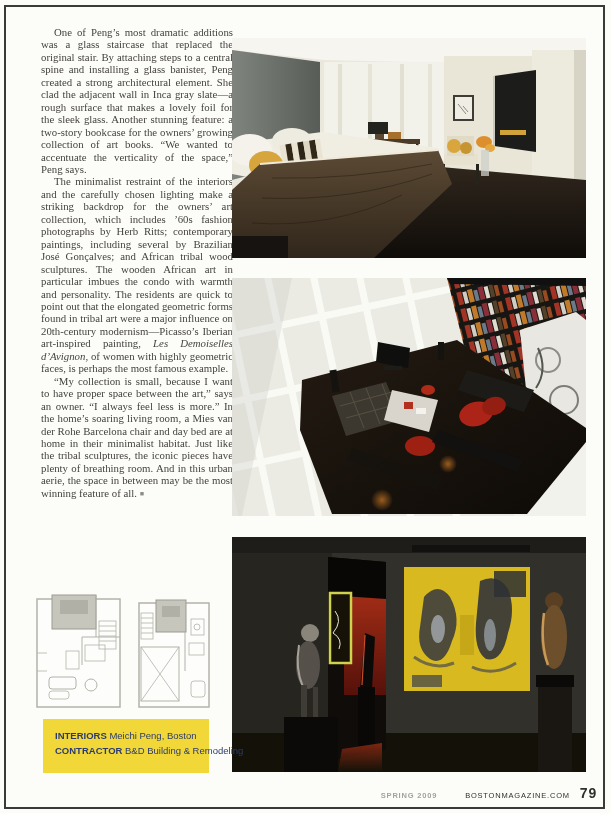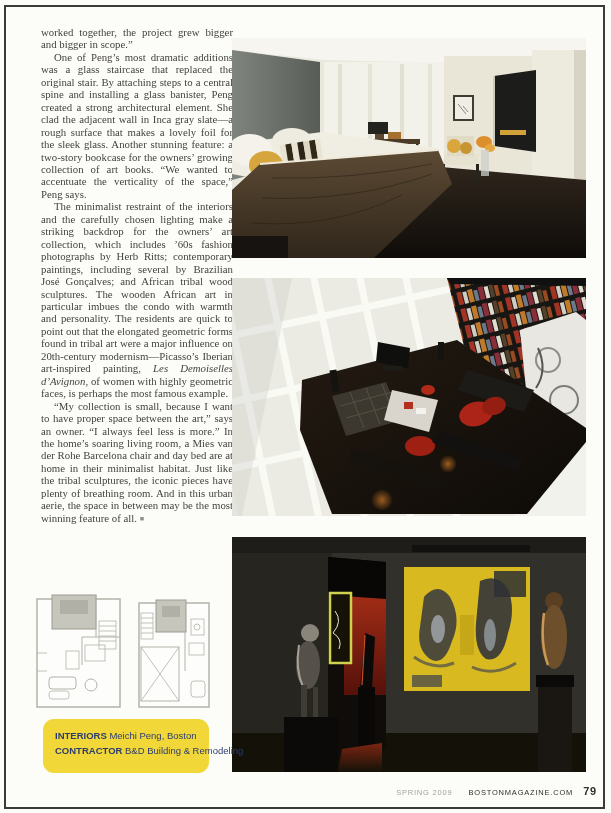--- a/index.html
+++ b/index.html
@@ -20,38 +20,37 @@
   #photo-bedroom{top:38px;height:220px;}
   #photo-living{top:278px;height:238px;}
   #photo-gallery{top:537px;height:235px;}
   
   .plan{position:absolute;}
   #plan-1{left:35px;top:593px;}
   #plan-2{left:137px;top:599px;}
   
   .credits{position:absolute;left:43px;top:719px;width:166px;height:54px;
         background:#f1d838;font-family:"Liberation Sans",sans-serif;
-        font-size:9.5px;color:#2c3b6e;box-sizing:border-box;padding:11px 0 0 12px;border-radius:11px;}
+        font-size:9.5px;color:#2c3b6e;box-sizing:border-box;padding:11px 0 0 12px;}
   .credits .credit-line{margin-bottom:4px;white-space:nowrap;}
   .credits .lbl{font-weight:bold;}
   
   .footer{position:absolute;right:14px;top:785px;font-family:"Liberation Sans",sans-serif;
         font-size:7.5px;letter-spacing:0.8px;color:#2f2f2c;white-space:nowrap;}
-  .footer .issue{color:#a3a39c;font-weight:normal;margin-right:16px;}
+  .footer .issue{color:#a3a39c;font-weight:bold;margin-right:28px;}
   .footer .site{font-weight:normal;}
-  .footer .pagenum{font-weight:bold;margin-left:10px;font-size:11px;}
+  .footer .pagenum{font-weight:bold;margin-left:10px;font-size:14px;}
 </style>
 </head>
 <body>
 
 <div class="page">
   <div class="page-border"></div>
 
   <div class="text-col">
-    <p>worked together, the project grew bigger and bigger in scope.”</p>
     <p class="ind">One of Peng’s most dramatic additions was a glass staircase that replaced the original stair. By attaching steps to a central spine and installing a glass banister, Peng created a strong architectural element. She clad the adjacent wall in Inca gray slate—a rough surface that makes a lovely foil for the sleek glass. Another stunning feature: a two-story bookcase for the owners’ growing collection of art books. “We wanted to accentuate the verticality of the space,” Peng says.</p>
     <p class="ind"><span>The minimalist restraint of the interiors and the carefully chosen lighting make a striking backdrop for the owners’ art collection, which includes ’60s fashion photographs by Herb Ritts; contemporary paintings, including several by Brazilian José Gonçalves; and African tribal wood sculptures. The wooden African art in particular imbues the condo with warmth and personality. The residents are quick to point out that the elongated geometric forms found in tribal art were a major influence on 20th-century modernism—Picasso’s Iberian art-inspired painting, </span><em>Les Demoiselles d’Avignon</em><span>, of women with highly geometric faces, is perhaps the most famous example.</span></p>
     <p class="ind"><span>“My collection is small, because I want to have proper space between the art,” says an owner. “I always feel less is more.” In the home’s soaring living room, a Mies van der Rohe Barcelona chair and day bed are at home in their minimalist habitat. Just like the tribal sculptures, the iconic pieces have plenty of breathing room. And in this urban aerie, the space in between may be the most winning feature of all.</span> <span class="endmark">■</span></p>
   </div>
 
   <div class="photo" id="photo-bedroom">
     <svg width="354" height="220" viewBox="0 0 354 220">
       <defs>
         <linearGradient id="g1wall" x1="0" y1="0" x2="1" y2="0">
           <stop offset="0" stop-color="#80847e"></stop>

